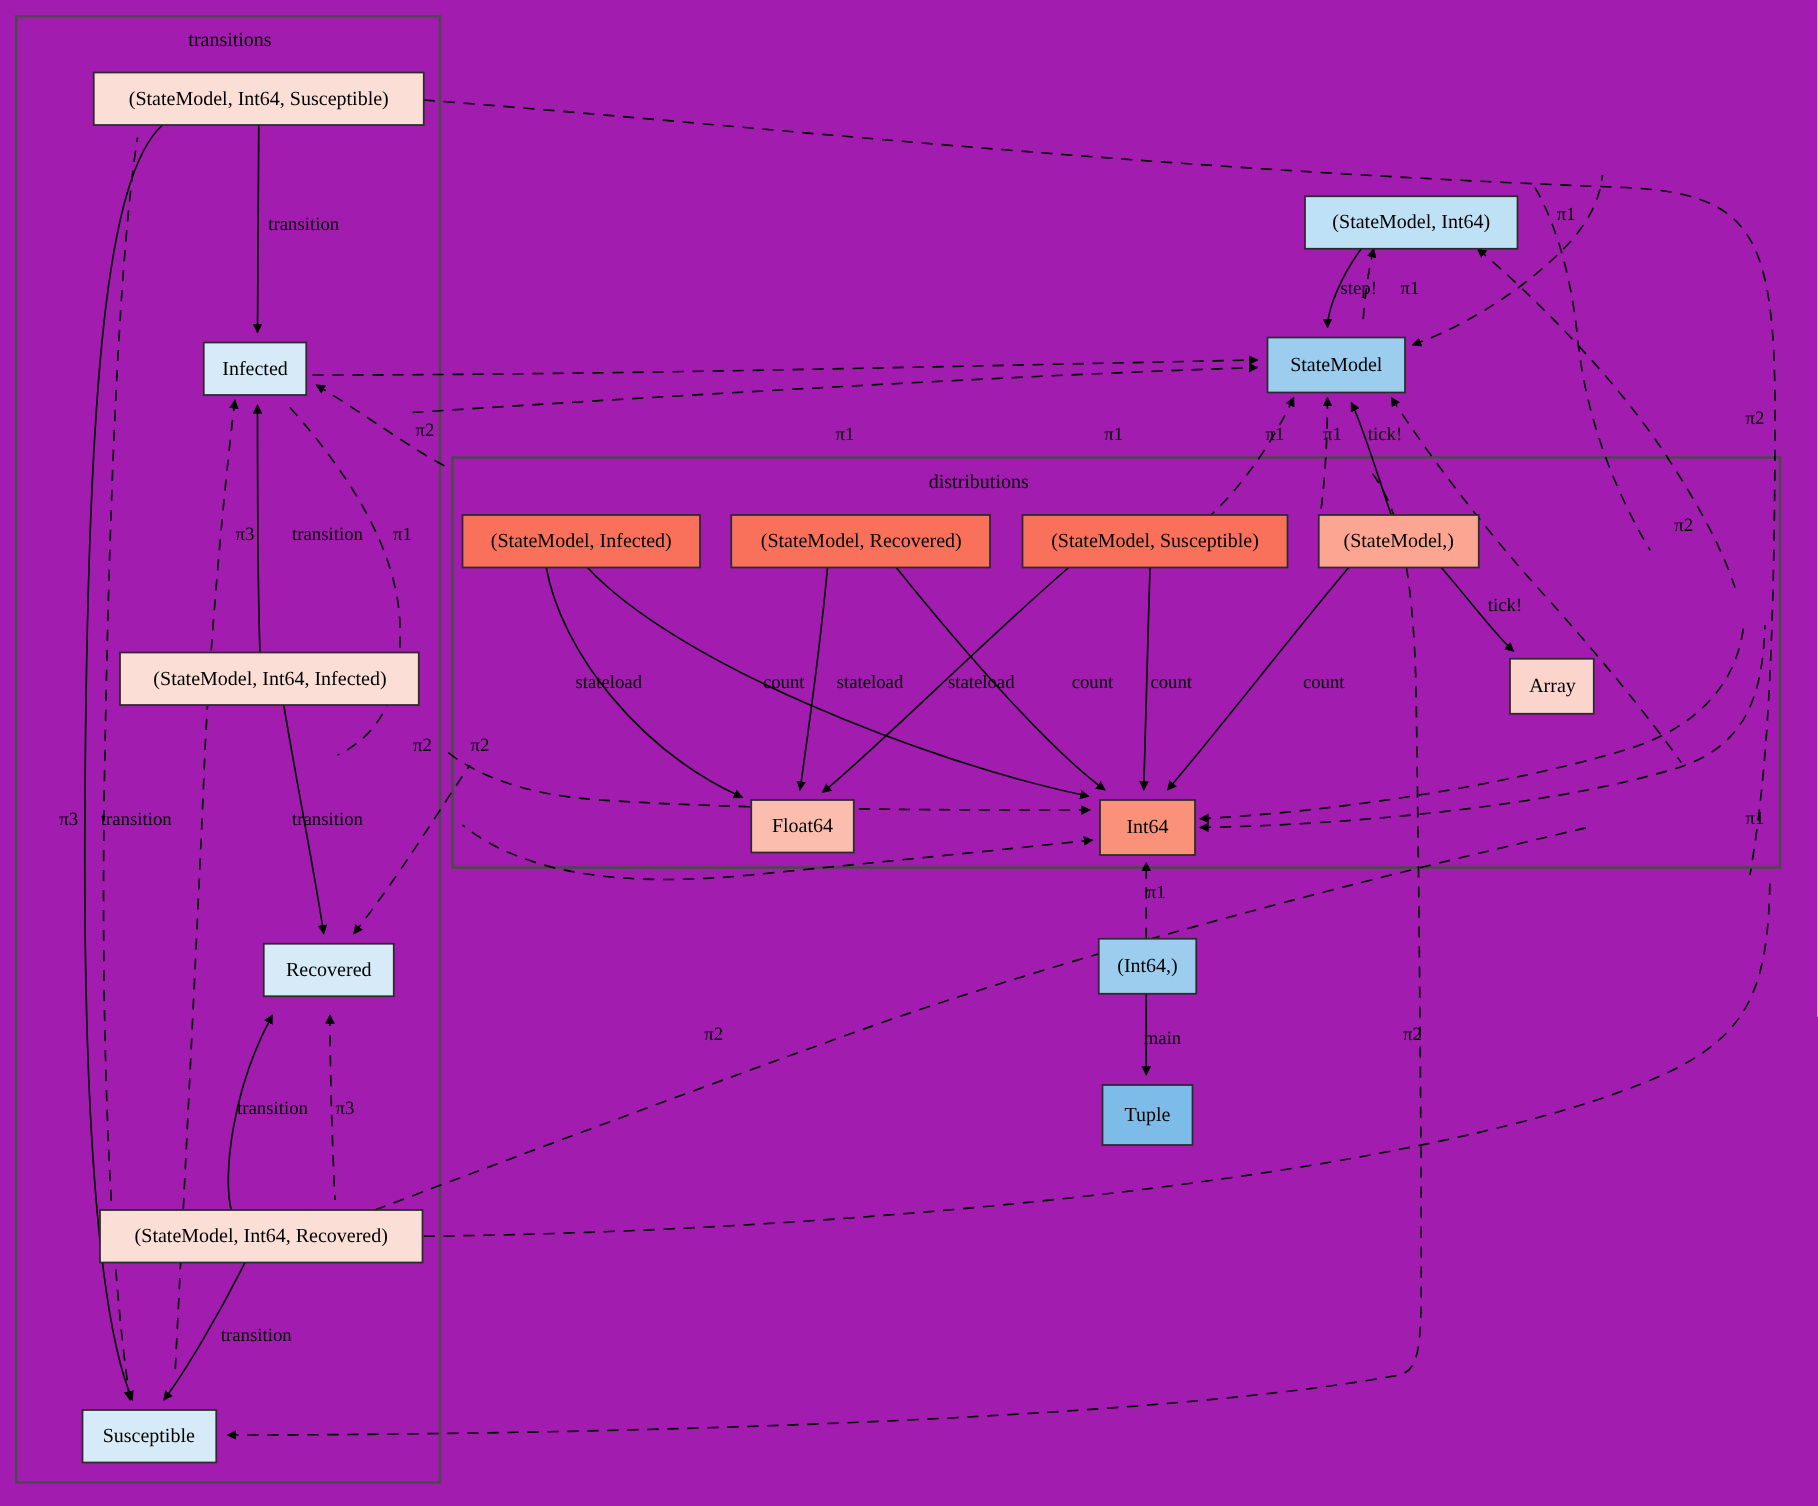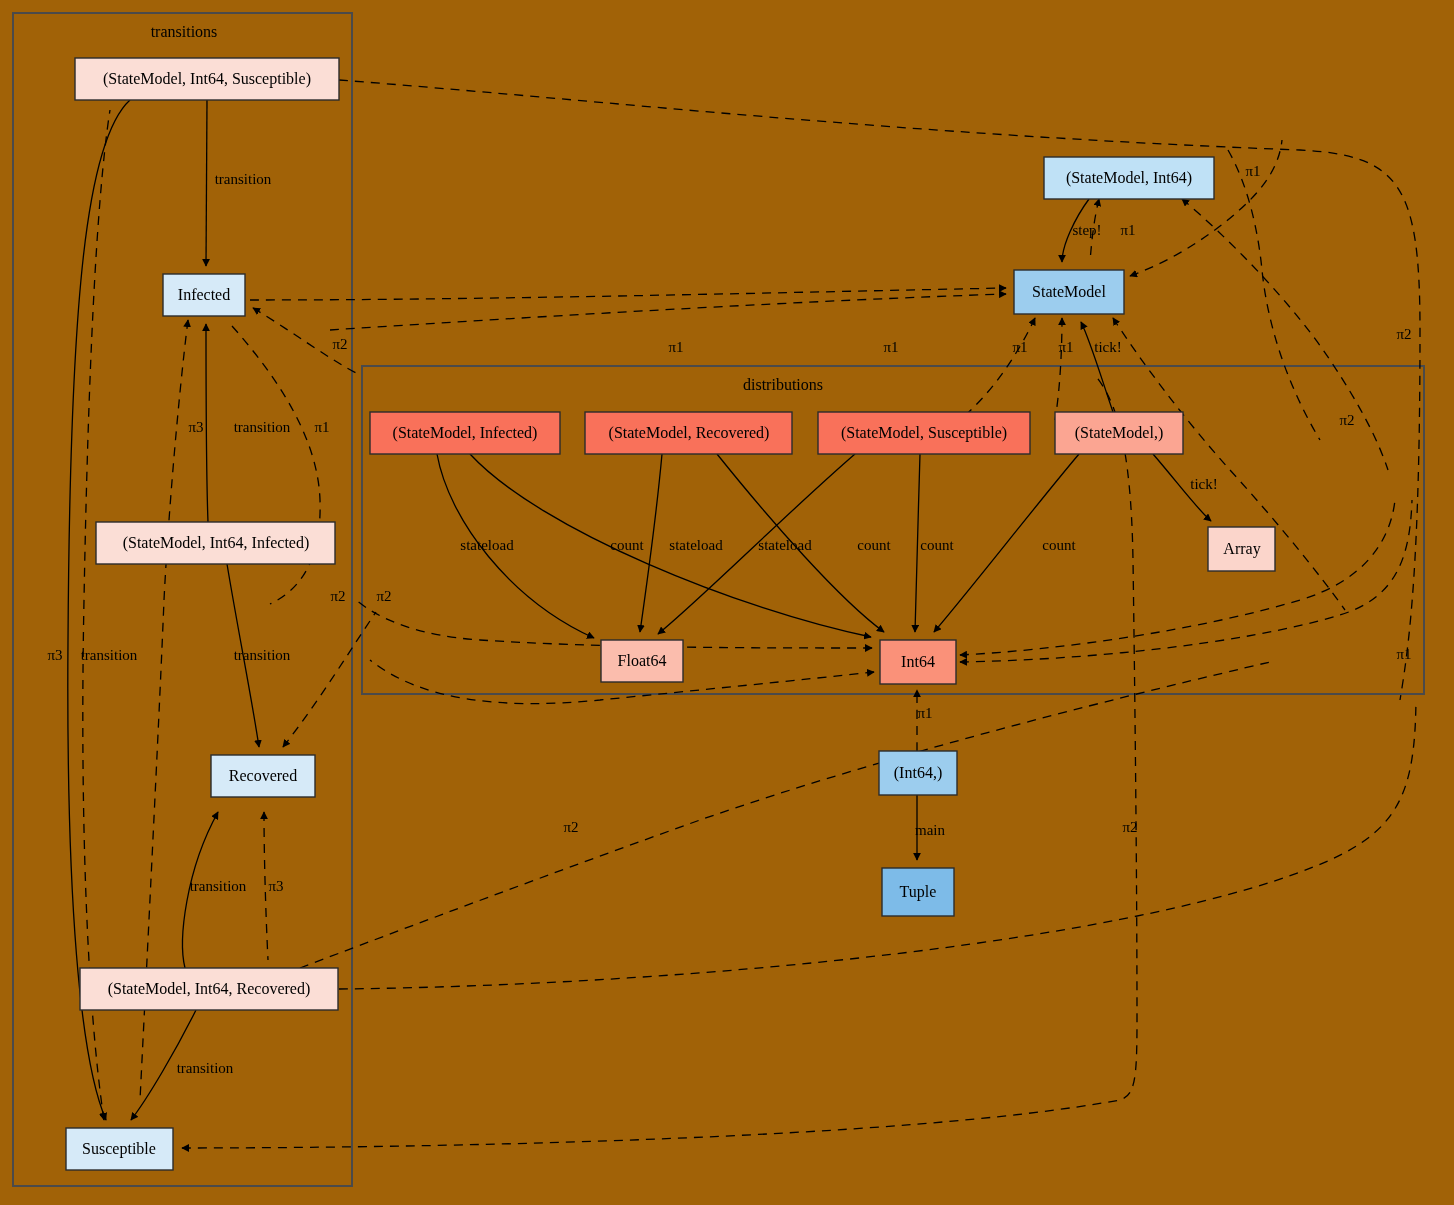--- a/index.html
+++ b/index.html
@@ -4,21 +4,21 @@
 <style>
   html, body {
     margin: 0;
     padding: 0;
     background: #ffffff;
   }
   #diagram-root {
     position: relative;
     width: 1454px;
     height: 1205px;
-    background: #a16207;
+    background: #a21caf;
     font-family: "Liberation Serif", "DejaVu Serif", serif;
   }
   svg.canvas {
     position: absolute;
     top: 0; left: 0;
     width: 1454px;
     height: 1205px;
     overflow: visible;
   }
   .node-rect {

